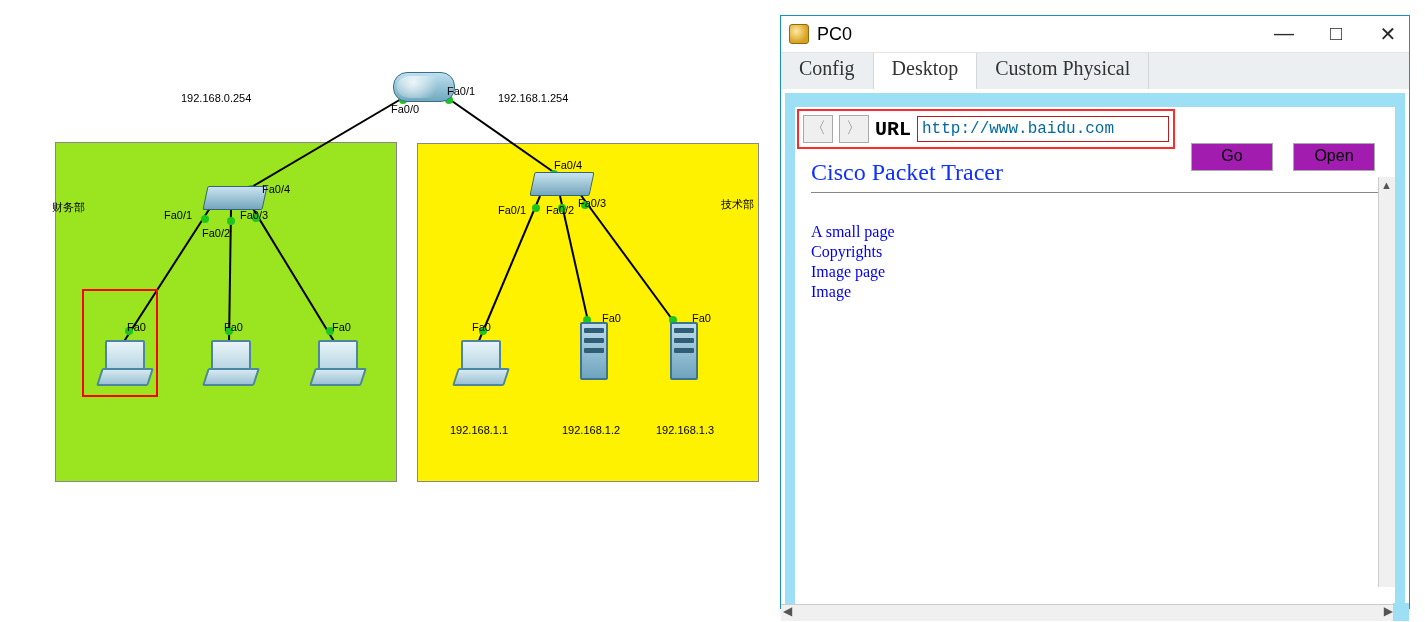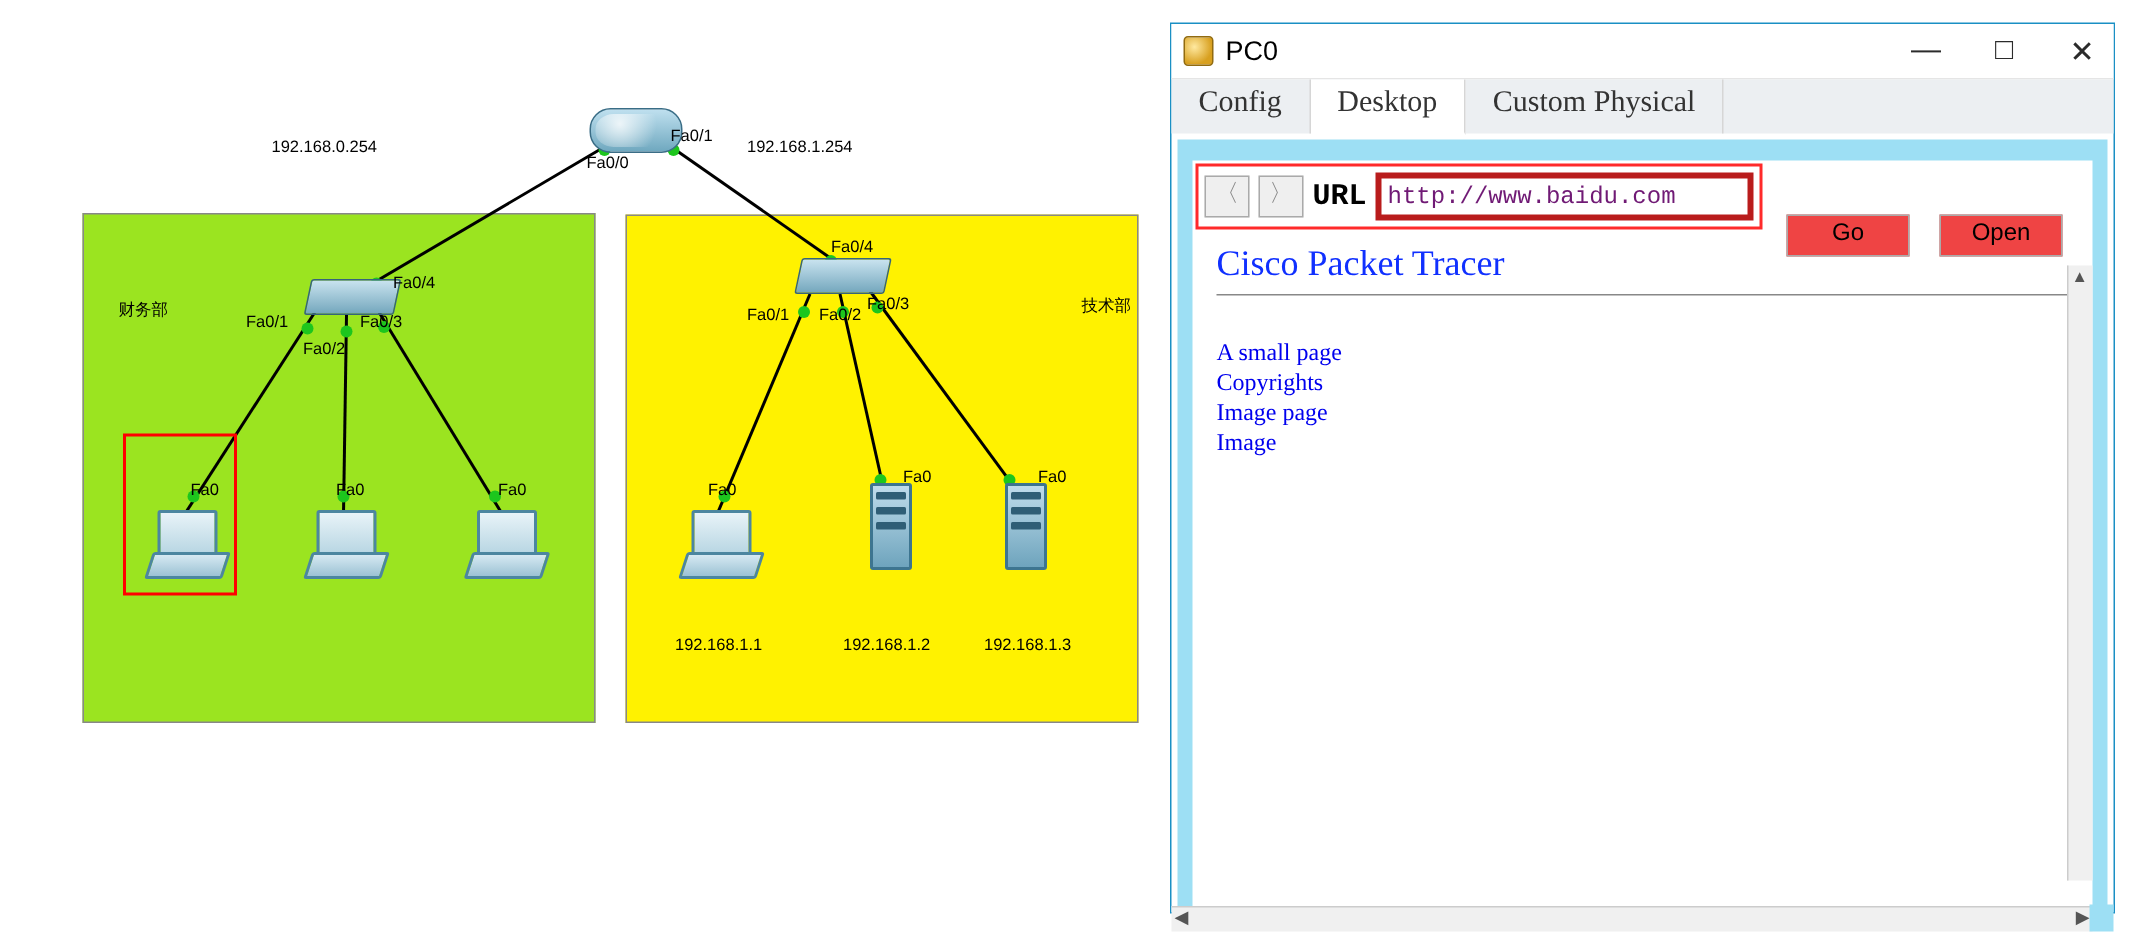--- a/index.html
+++ b/index.html
@@ -37,22 +37,22 @@
   .tabs{display:flex;height:36px;background:#eceff2;font:20px "Times New Roman",serif}
   .tab{padding:4px 18px 0;color:#333;border-right:1px solid #d6d6d6;cursor:default}
   .tab.active{background:#fff;border-bottom:2px solid #fff;margin-bottom:-1px}
   .client{position:relative;height:calc(100% - 72px);padding:6px}
   .client-inner{position:absolute;inset:4px;border:10px solid #9ddff4;border-top-width:14px;background:#fff}
   .wb-title{height:28px;background:#0000ff;color:#fff;display:flex;align-items:center;padding:0 6px;font:700 22px "Courier New",monospace}
   .wb-close{margin-left:auto;width:26px;height:24px;border:1px solid #555;background:#ddd;color:#000;font:18px/22px Arial;text-align:center;cursor:default}
   .wb-bar{display:flex;align-items:center;gap:6px;padding:4px 4px;border:2px solid #ff2a2a;margin:2px 220px 2px 2px}
   .navbtn{width:28px;height:26px;border:1px solid #aaa;background:#efefef;font:16px/24px Arial;text-align:center;color:#888}
   .url-label{font:700 20px "Courier New",monospace}
-  .url-input{flex:1;height:24px;border:4px solid #b91c1c;font:16px "Courier New",monospace;padding:0 4px;color:#701a75}
-  .gs-btn{position:absolute;top:36px;width:80px;height:26px;border:1px solid #aaa;background:#ef4444;font:16px Arial;text-align:center;line-height:24px}
+  .url-input{flex:1;height:24px;border:1px solid #b91c1c;font:16px "Courier New",monospace;padding:0 4px;color:#0369a1}
+  .gs-btn{position:absolute;top:36px;width:80px;height:26px;border:1px solid #aaa;background:#a21caf;font:16px Arial;text-align:center;line-height:24px}
   .go-btn{right:122px}.stop-btn{right:20px}
   .page{padding:6px 16px;font:16px "Times New Roman",serif}
   .page h1{color:#1030ff;font:400 24px "Times New Roman",serif;text-align:left;margin:2px 0 6px}
   .page hr{border:none;border-top:1px solid #888;margin:4px 0 10px}
   .page a{color:#0000ee;display:block;margin:2px 0;width:max-content}
   .hscroll{position:absolute;left:0;right:14px;bottom:0;height:16px;background:#f0f0f0;border-top:1px solid #ccc}
   .hscroll::before{content:"◀";position:absolute;left:2px;top:-1px;font:12px Arial;color:#555}
   .hscroll::after{content:"▶";position:absolute;right:2px;top:-1px;font:12px Arial;color:#555}
   .vscroll{position:absolute;top:70px;right:0;width:16px;bottom:20px;background:#f0f0f0;border-left:1px solid #ccc}
   .vscroll::before{content:"▲";position:absolute;left:2px;top:2px;font:11px Arial;color:#555}
@@ -60,21 +60,21 @@
 </style>
 </head>
 <body>
 
 <div class="stage">
 
   <div class="topo">
 
     <div class="zone green" style="left:55px;top:142px;width:340px;height:338px"></div>
     <div class="zone yellow" style="left:417px;top:143px;width:340px;height:337px"></div>
-    <span class="zone-label" style="left:79px;top:202px">财务部</span>
+    <span class="zone-label" style="left:52px;top:202px">财务部</span>
     <span class="zone-label" style="left:721px;top:199px">技术部</span>
 
     <svg class="links">
       <line x1="413" y1="92" x2="238" y2="195"></line>
         <circle class="dot" cx="403" cy="100" r="4"></circle>
         <circle class="dot" cx="251" cy="189" r="4"></circle>
       <line x1="439" y1="92" x2="565" y2="180"></line>
         <circle class="dot" cx="449" cy="100" r="4"></circle>
         <circle class="dot" cx="554" cy="174" r="4"></circle>
       <line x1="210" y1="208" x2="123" y2="343"></line>

